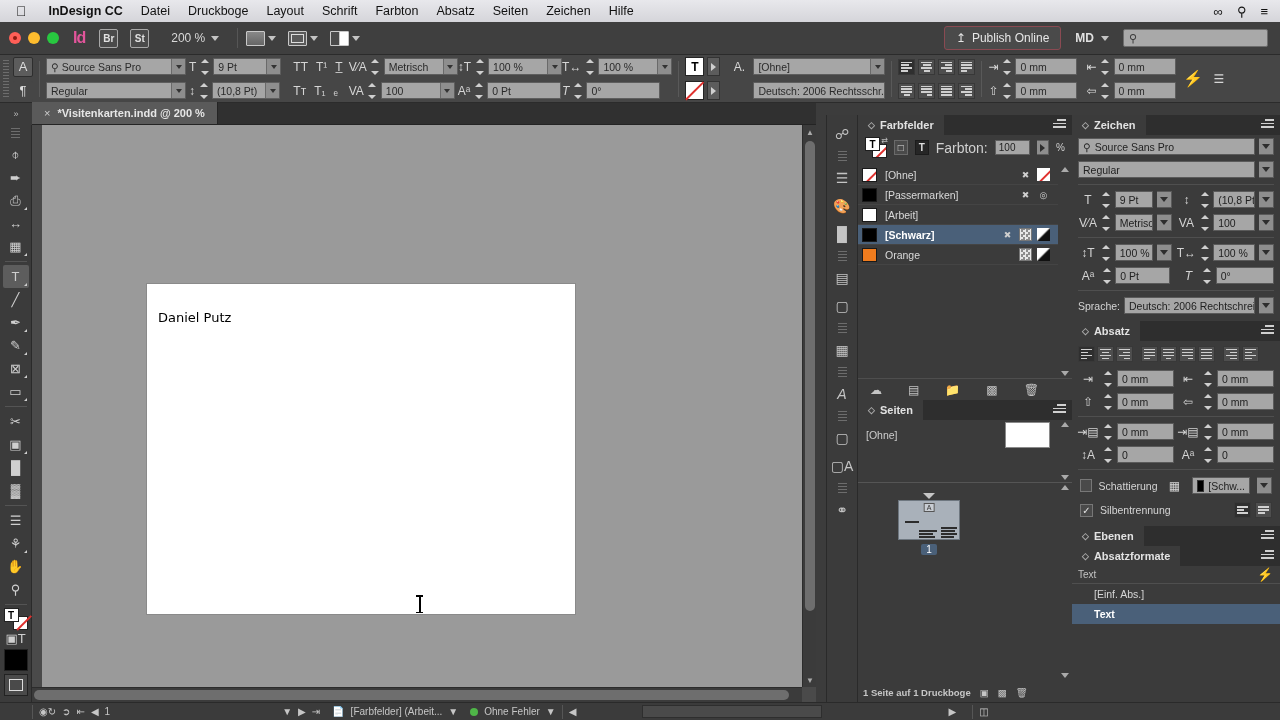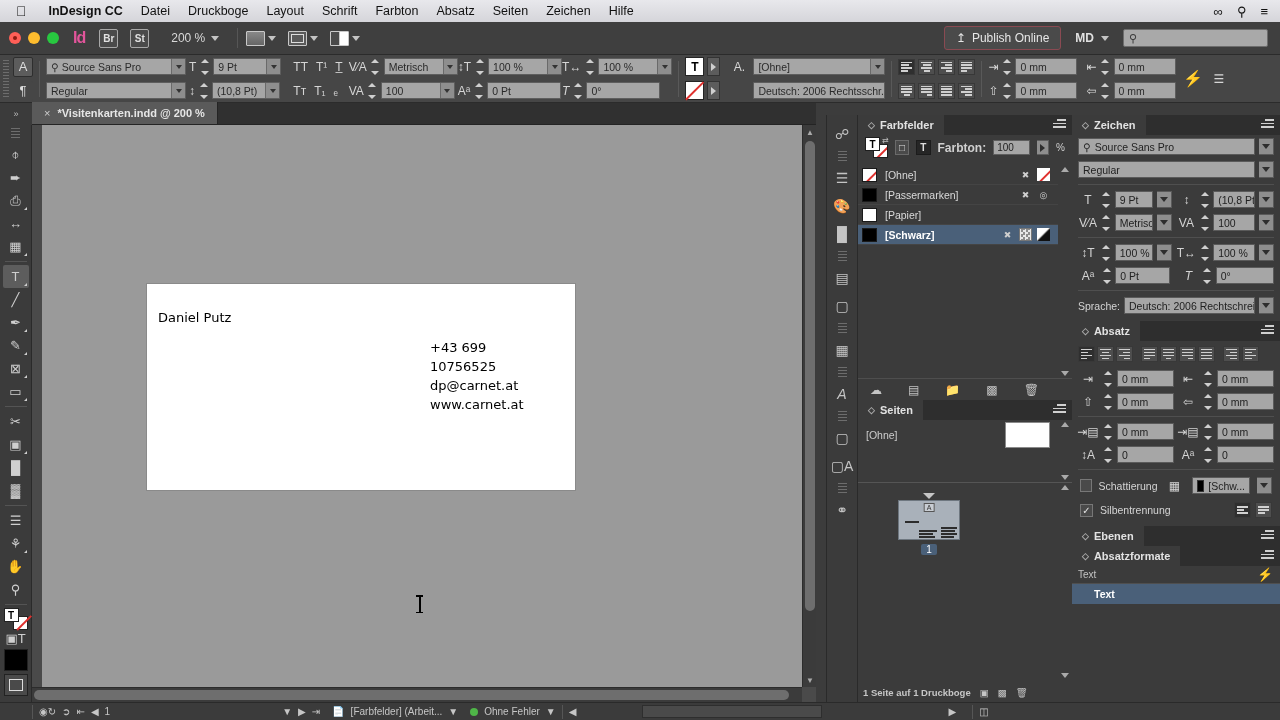--- a/index.html
+++ b/index.html
@@ -109,21 +109,21 @@
     display:flex;align-items:center;justify-content:center;font-weight:bold;font-size:10px;color:#000;}
   .tbstroke{position:absolute;right:0;bottom:0;width:15px;height:14px;background:#fff;border:1px solid #222;}
   .tbstroke::after{content:"";position:absolute;inset:0;margin:auto;width:20px;height:1.5px;background:#e0312e;transform:rotate(-45deg);}
   .tbbig{width:24px;height:22px;margin:3px auto;border:1px solid #222;background:#000;position:relative;}
   .tbbig.out{background:#4a4a4a;}
   .tbbig.out::after{content:"";position:absolute;inset:4px;border:1px solid #ddd;}
 
   
   .canvas{position:absolute;top:125px;left:32px;width:784px;height:577px;background:#4a4a4a;overflow:hidden;}
   .pasteboard{position:absolute;top:0;left:10px;right:14px;bottom:15px;background:#9a9a9a;}
-  .page{position:absolute;left:104px;top:158px;width:430px;height:208px;background:#fff;
+  .page{position:absolute;left:104px;top:158px;width:430px;height:332px;background:#fff;
     border:1px solid #8a8a8a;}
   .cardtext{position:absolute;font-family:"DejaVu Sans", sans-serif;color:#000;}
   .name{left:11px;top:26px;font-size:13px;}
   .col1{left:129px;top:73px;font-size:13px;line-height:19px;}
   .col2{left:283px;top:54px;font-size:13px;line-height:19px;}
   .selhl{background:#000;color:#fff;}
   .icursor{position:absolute;left:374px;top:470px;width:7px;height:18px;}
   .icursor::before,.icursor::after{content:"";position:absolute;left:0;width:7px;height:1.5px;background:#000;}
   .icursor::before{top:0;} .icursor::after{bottom:0;}
   .icursor i{position:absolute;left:3px;top:0;width:1.5px;height:18px;background:#000;display:block;}
@@ -164,21 +164,21 @@
   .swtoolbar{height:25px;display:flex;align-items:center;gap:7px;padding:0 7px;background:#3b3b3b;}
   .swfillstroke{width:24px;height:21px;position:relative;}
   .swfillstroke .f{position:absolute;left:0;top:0;width:15px;height:14px;background:#fff;border:1px solid #1e1e1e;
     display:flex;align-items:center;justify-content:center;font-size:10px;font-weight:bold;color:#000;}
   .swfillstroke .s{position:absolute;right:0;bottom:0;width:15px;height:14px;background:#fff;border:1px solid #1e1e1e;overflow:hidden;}
   .swfillstroke .s::after{content:"";position:absolute;inset:0;margin:auto;width:20px;height:1.5px;background:#e0312e;transform:rotate(-45deg);}
   .swfillstroke .rv{position:absolute;right:-1px;top:-1px;color:#bbb;font-size:8px;}
   .swminib{width:15px;height:15px;border:1px solid #6a6a6a;background:#4a4a4a;display:flex;align-items:center;justify-content:center;
     font-size:10px;font-weight:bold;color:#ddd;}
   .swminib.on{background:#262626;border-color:#1c1c1c;}
-  .tintlabel{margin-left:auto;font-size:12px;color:#d0d0d0;font-weight:bold;}
+  .tintlabel{margin-left:auto;font-size:14px;color:#d0d0d0;}
   .tintfield{background:#a6a6a6;color:#222;width:38px;height:15px;display:flex;align-items:center;
     padding:0 3px;font-size:10px;border:1px solid #5e5e5e;}
   .tintarr{width:13px;height:15px;background:#8e8e8e;border:1px solid #5e5e5e;border-left:none;
     display:flex;align-items:center;justify-content:center;}
   .tintarr::after{content:"";width:0;height:0;border-top:4px solid transparent;border-bottom:4px solid transparent;border-left:5px solid #2e2e2e;}
   .swlist{position:absolute;top:50px;left:0;right:14px;bottom:22px;overflow:hidden;}
   .swrow{height:20px;display:flex;align-items:center;gap:8px;padding:0 4px;border-bottom:1px solid #444;}
   .swrow.sel{background:#4a6079;}
   .swchip{width:15px;height:14px;border:1px solid #1a1a1a;position:relative;flex:none;}
   .swchip.none{background:#fff;overflow:hidden;}
@@ -617,26 +617,20 @@
     </div>
     <div class="tool" style="height:16px">▣T</div>
     <div class="tbbig"></div>
     <div class="tbbig out"></div>
   </div>
 
   <div class="canvas">
     <div class="pasteboard">
       <div class="page">
         <div class="cardtext name">Daniel Putz</div>
-        <div class="cardtext col2">
-          <div>+43 699</div>
-          <div>10756525</div>
-          <div>dp@carnet.at</div>
-          <div>www.carnet.at</div>
-        </div>
       </div>
       <div class="icursor">
           <i></i>
         </div>
     </div>
     <div class="vscroll">
       <div class="up">▲</div>
       <div class="vthumb"></div>
       <div class="dn">▼</div>
     </div>
@@ -704,28 +698,36 @@
       <div class="swrow">
         <span class="swchip" style="background:#000"></span>
         <span class="swname">[Passermarken]</span>
         <span class="swicons">
           <span class="miniglyph">✖</span>
           <span class="miniglyph">◎</span>
         </span>
       </div>
       <div class="swrow">
         <span class="swchip" style="background:#fff"></span>
-        <span class="swname">[Papier]</span>
+        <span class="swname">[Arbeit]</span>
         <span class="swicons"></span>
       </div>
       <div class="swrow sel">
         <span class="swchip" style="background:#000"></span>
         <span class="swname">[Schwarz]</span>
         <span class="swicons">
           <span class="miniglyph">✖</span>
+          <span class="miniglyph chk"></span>
+          <span class="miniglyph grad"></span>
+        </span>
+      </div>
+      <div class="swrow">
+        <span class="swchip" style="background:#f07c1e"></span>
+        <span class="swname">Orange</span>
+        <span class="swicons">
           <span class="miniglyph chk"></span>
           <span class="miniglyph grad"></span>
         </span>
       </div>
     </div>
     <div class="swscroll">
       <div style="position:absolute;top:2px;left:3px;width:0;height:0;border-left:4px solid transparent;border-right:4px solid transparent;border-bottom:5px solid #aaa"></div>
       <div style="position:absolute;bottom:2px;left:3px;width:0;height:0;border-left:4px solid transparent;border-right:4px solid transparent;border-top:5px solid #aaa"></div>
     </div>
     <div class="swfooter">
@@ -1113,20 +1115,23 @@
           <s></s>
           <s></s>
           <s></s>
         </div>
     </div>
     <div class="styhdr">
       <span>Text</span>
       <span style="margin-left:auto;color:#e4e4e4;font-size:13px">⚡</span>
     </div>
     <div>
+      <div class="styrow">
+        <span>[Einf. Abs.]</span>
+      </div>
       <div class="styrow sel">
         <span>Text</span>
       </div>
     </div>
   </div>
 
 
   <div class="statusbar">
     <div class="sbpart" style="width:32px"></div>
     <div class="sbsep"></div>

